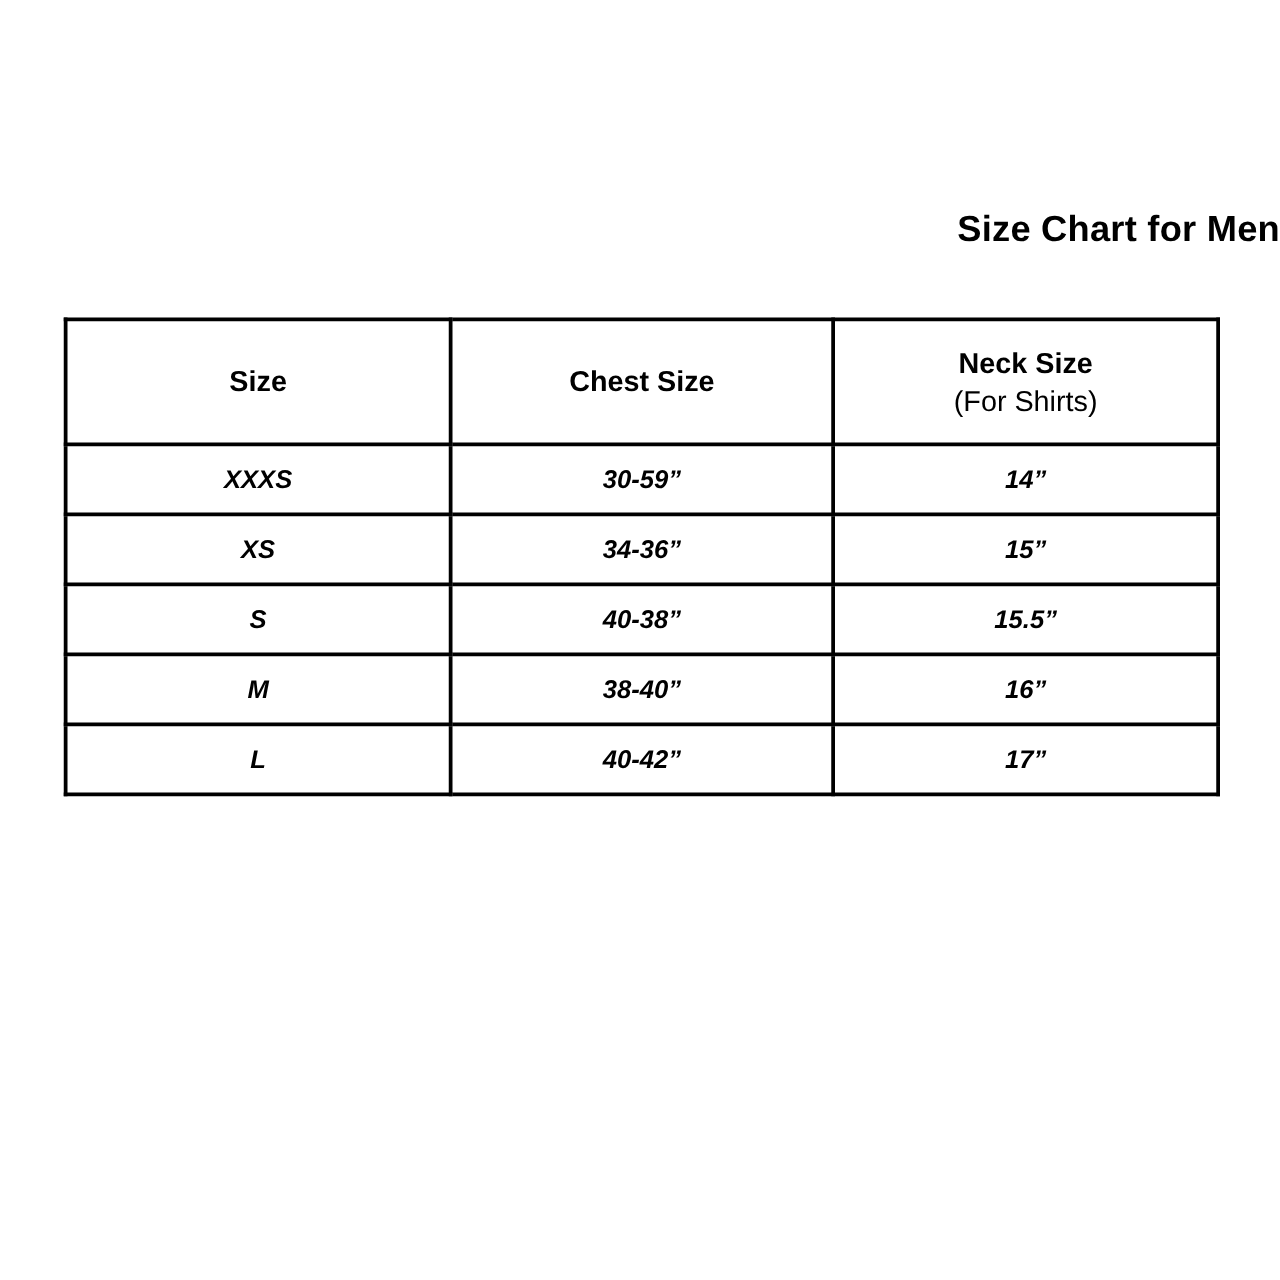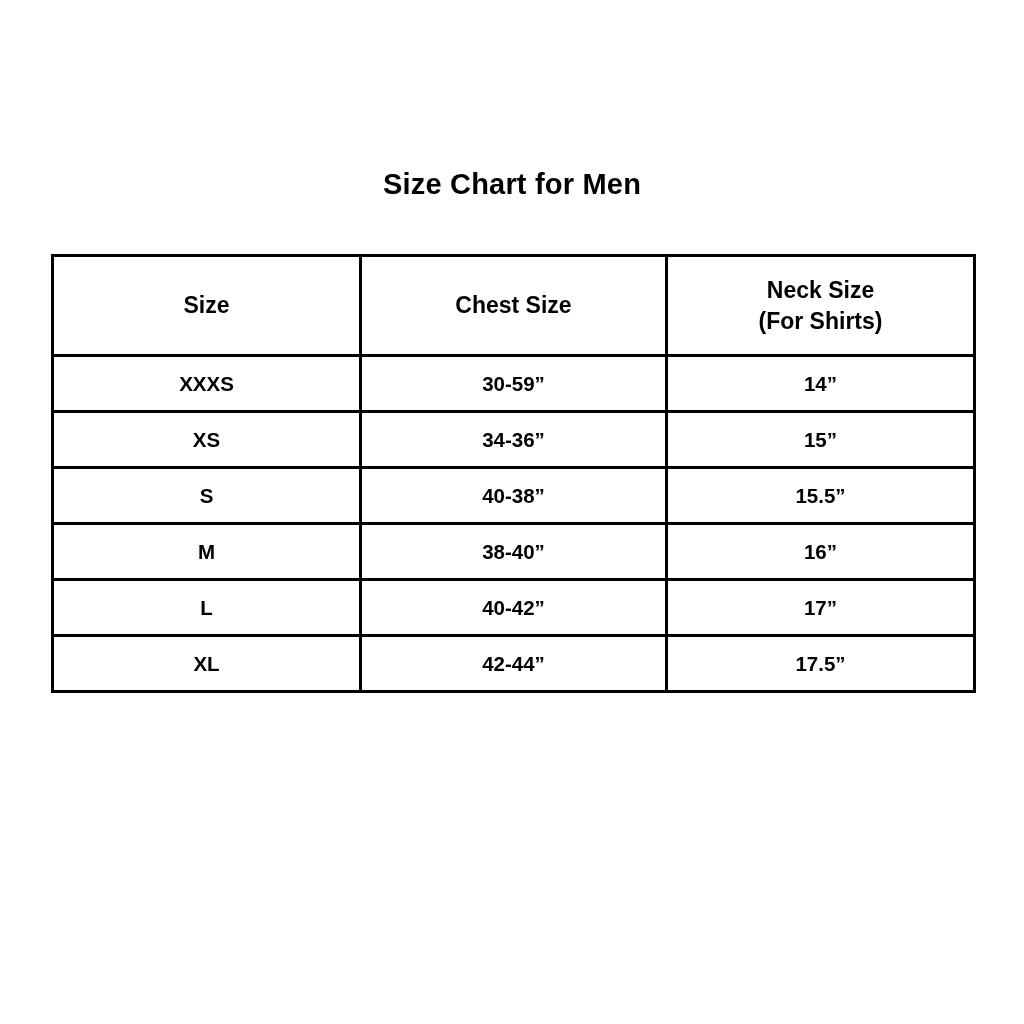--- a/index.html
+++ b/index.html
@@ -18,21 +18,21 @@
     position: relative;
     width: 1024px;
     height: 1024px;
     box-sizing: border-box;
   }
   .chart-title {
     position: absolute;
     top: 168px;
     left: 0;
     width: 1024px;
-    text-align: center;
+    text-align: right;
     font-size: 29px;
     font-weight: bold;
     letter-spacing: 0.2px;
     color: #000000;
   }
   .table-wrap {
     position: absolute;
     top: 238px;
     left: 51px;
     width: 922px;
@@ -57,25 +57,26 @@
   col.c3 { width: 308px; }
 
   thead th {
     height: 97px;
     font-size: 23px;
     line-height: 1.32;
   }
   thead th .sub {
     display: block;
     font-size: 23px;
-    font-weight: bold;
+    font-weight: normal;
   }
   tbody td {
     height: 53px;
     font-size: 20.5px;
+    font-style: italic;
   }
   tbody td.sizecell {
     font-size: 20.5px;
   }
 </style>
 </head>
 <body>
 
 <div class="page">
 
@@ -121,22 +122,17 @@
         <tr>
           <td class="sizecell">M</td>
           <td>38-40”</td>
           <td>16”</td>
         </tr>
         <tr>
           <td class="sizecell">L</td>
           <td>40-42”</td>
           <td>17”</td>
         </tr>
-        <tr>
-          <td class="sizecell">XL</td>
-          <td>42-44”</td>
-          <td>17.5”</td>
-        </tr>
       </tbody>
     </table>
   </div>
 
 </div>
 
 </body></html>

